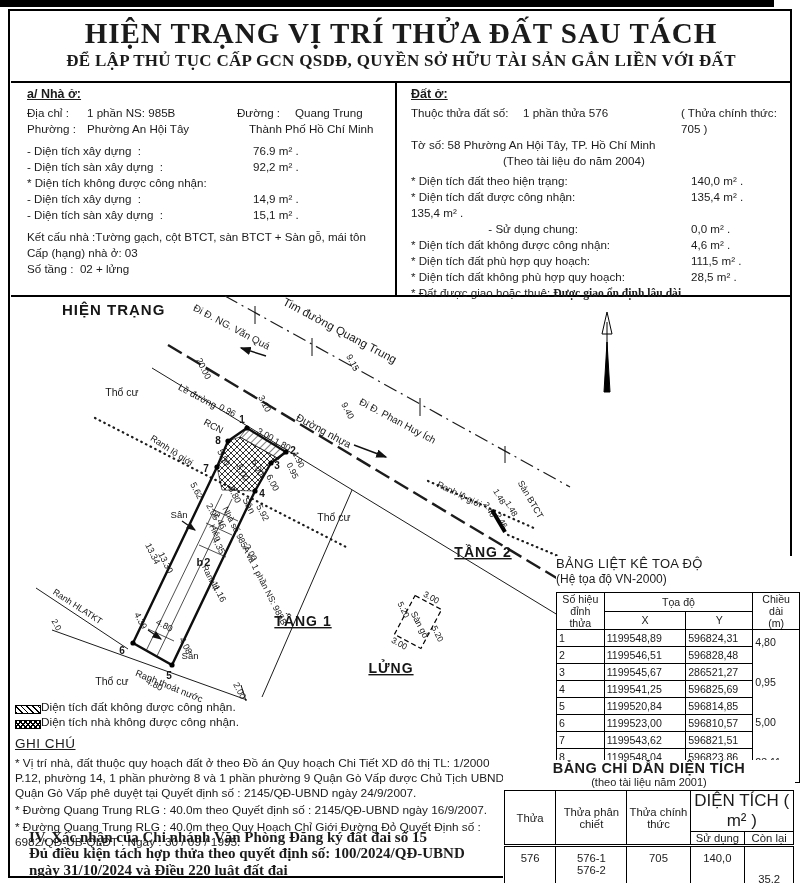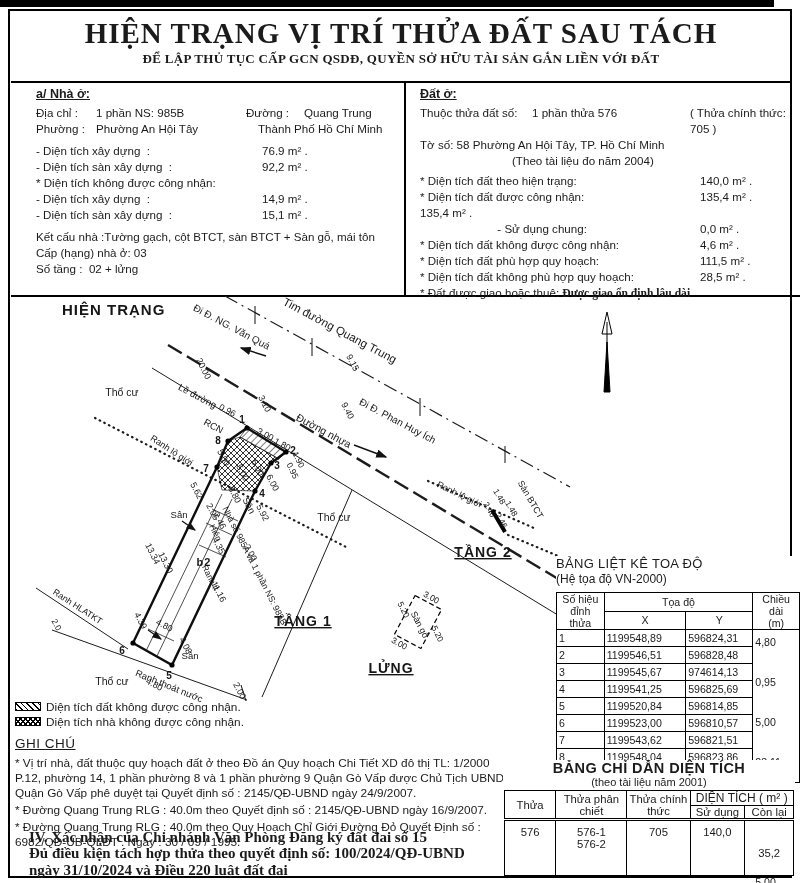--- a/index.html
+++ b/index.html
@@ -7,25 +7,25 @@
     width:802px;height:883px;position:relative;background:#ffffff;
     font-family:"Liberation Sans",sans-serif;color:#1b1b1b;overflow:hidden;
   }
   .topbar{position:absolute;left:0;top:0;width:774px;height:7px;background:#000;}
   .frame{position:absolute;left:8px;top:9px;width:784px;height:869px;border:2.5px solid #000;box-sizing:border-box;}
 
   
   .title-block{position:absolute;left:11px;top:12px;width:780px;height:69px;border-bottom:2px solid #000;
     text-align:center;font-family:"Liberation Serif",serif;}
   .title-block h1{margin:5px 0 1px;font-size:29px;letter-spacing:1px;font-weight:bold;}
-  .title-block h2{margin:0;font-size:13px;font-weight:bold;letter-spacing:.3px;}
+  .title-block h2{margin:0;font-size:17px;font-weight:bold;letter-spacing:.3px;}
 
   
   .info-row{position:absolute;left:11px;top:81px;width:780px;height:214px;border-bottom:2px solid #000;
-    display:flex;font-size:11.6px;line-height:16px;padding-left:9px;}
+    display:flex;font-size:11.6px;line-height:16px;}
   .col-house{width:386px;border-right:2px solid #000;box-sizing:border-box;padding:5px 6px 0 16px;}
   .col-land{flex:1;box-sizing:border-box;padding:5px 8px 0 14px;}
   .box-heading{font-weight:bold;text-decoration:underline;font-size:12.5px;margin-bottom:3px;}
   .addr-row{display:grid;grid-template-columns:60px 150px 58px 1fr;}
   .ward-row{display:grid;grid-template-columns:60px 162px 1fr;margin-bottom:6px;}
   .kv{display:grid;}
   .kv-house{grid-template-columns:226px 1fr;}
   .kv-land{grid-template-columns:280px 1fr;}
   .kv .k{white-space:pre;}
   .struct{margin-top:6px;}
@@ -33,21 +33,21 @@
   .sheet-note{padding-left:92px;margin-bottom:4px;}
   .tenure .tv{font-family:"Liberation Serif",serif;font-weight:bold;}
 
   
   #map-svg{position:absolute;left:8px;top:290px;width:784px;height:478px;}
   #map-svg text{fill:#161616;font-family:"Liberation Sans",sans-serif;}
   #map-svg .ln{stroke:#1c1c1c;fill:none;}
 
   
   .ghichu{position:absolute;left:15px;top:699px;width:528px;font-size:11.8px;}
-  .legend-item{display:flex;align-items:center;gap:5px;height:15px;}
+  .legend-item{display:flex;align-items:flex-end;height:15px;}
   .swatch{width:26px;height:9px;border:1px solid #000;box-sizing:border-box;flex:0 0 auto;}
   .swatch.diag{background:repeating-linear-gradient(45deg,#000 0 1px,transparent 1px 4px);}
   .swatch.cross{background:repeating-linear-gradient(45deg,#000 0 1px,transparent 1px 3.5px),
                 repeating-linear-gradient(-45deg,#000 0 1px,transparent 1px 3.5px);}
   .ghichu-title{font-size:13.5px;letter-spacing:.5px;text-decoration:underline;margin:7px 0 5px;}
   .note{white-space:pre-line;line-height:15px;margin:0 0 2px;}
 
   
   .coord-block{position:absolute;left:556px;top:556px;width:244px;background:#fff;}
   .coord-title{font-size:13px;letter-spacing:.3px;}
@@ -407,21 +407,21 @@
           </td>
         </tr>
         <tr>
           <td>2</td>
           <td>1199546,51</td>
           <td>596828,48</td>
         </tr>
         <tr>
           <td>3</td>
           <td>1199545,67</td>
-          <td>974614,13</td>
+          <td>286521,27</td>
         </tr>
         <tr>
           <td>4</td>
           <td>1199541,25</td>
           <td>596825,69</td>
         </tr>
         <tr>
           <td>5</td>
           <td>1199520,84</td>
           <td>596814,85</td>
@@ -452,21 +452,21 @@
 
 <div class="area-block">
   <div class="area-title">BẢNG CHỈ DẪN DIỆN TÍCH</div>
   <div class="area-sub">(theo tài liệu năm 2001)</div>
   <table class="area">
     <thead>
       <tr>
         <th rowspan="2" class="hdr2" style="width:50px">Thửa</th>
         <th rowspan="2" class="hdr2" style="width:74px">Thửa phân chiết</th>
         <th rowspan="2" class="hdr2" style="width:64px">Thửa chính thức</th>
-        <th colspan="2" style="font-size:12px">DIỆN TÍCH ( m² )</th>
+        <th colspan="2" style="font-size:17px">DIỆN TÍCH ( m² )</th>
       </tr>
       <tr>
         <th class="hdr2" style="width:54px">Sử dụng</th>
         <th class="hdr2" style="width:48px">Còn lại</th>
       </tr>
     </thead>
     <tbody>
       <tr>
         <td>576</td>
         <td>

